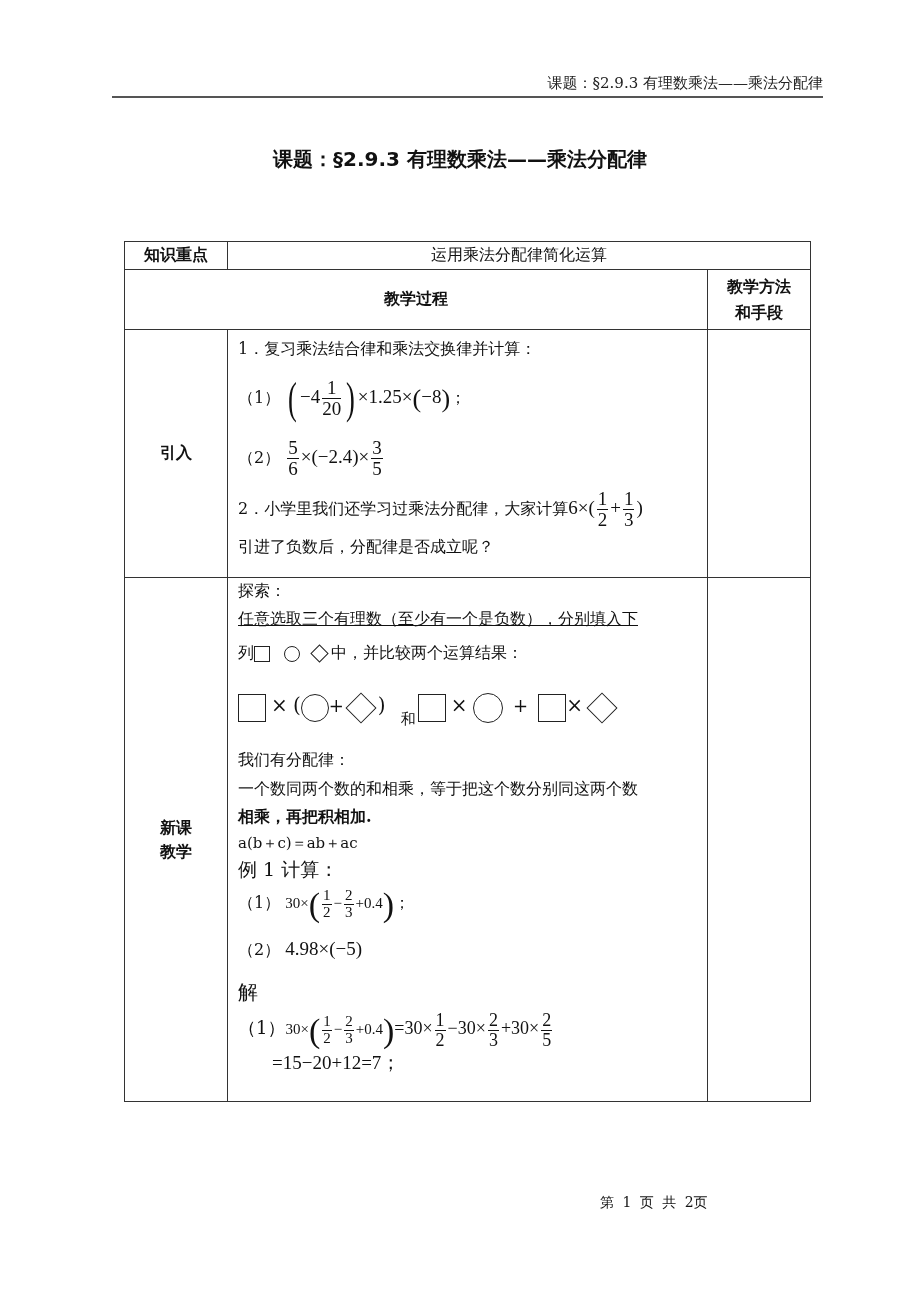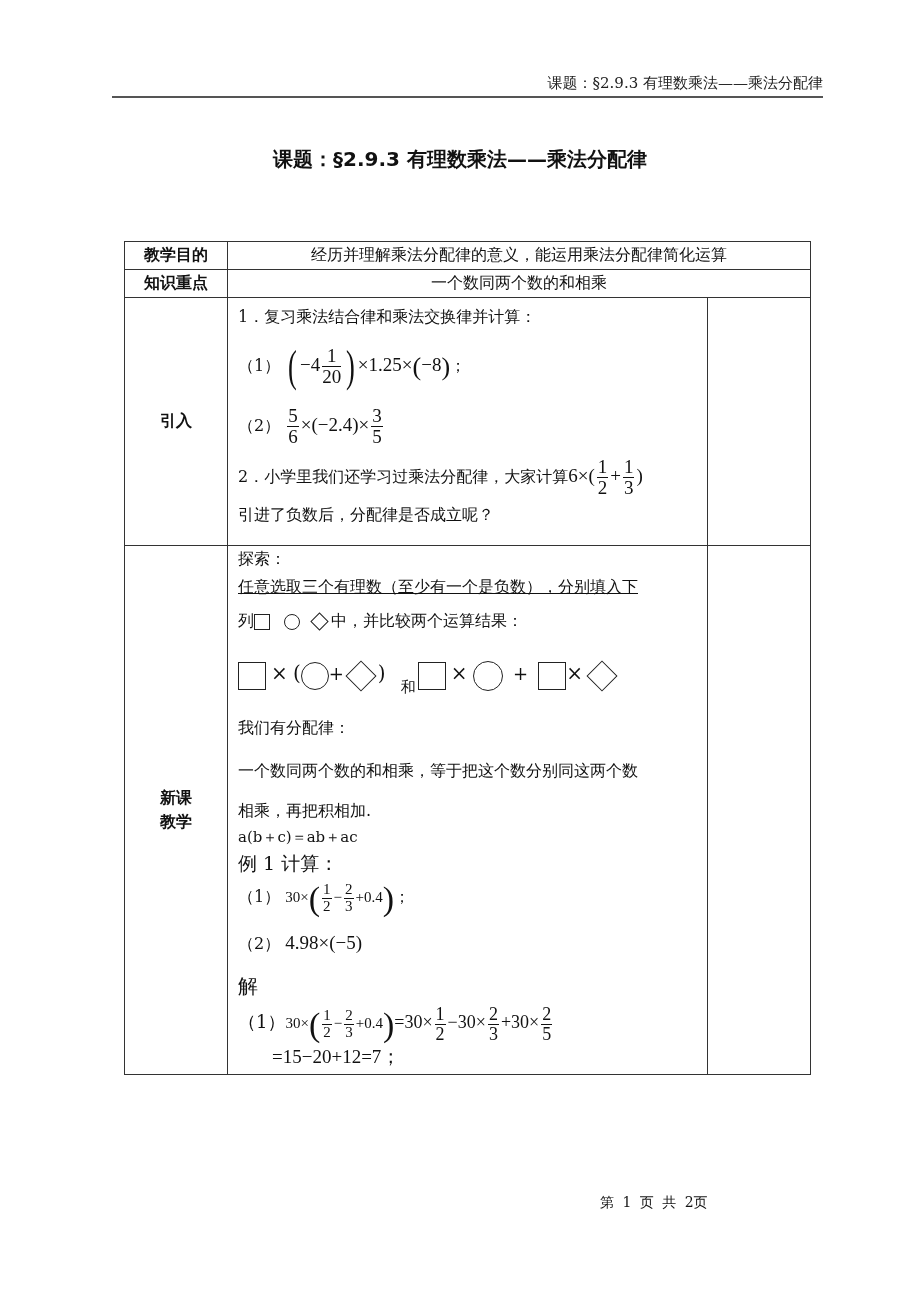--- a/index.html
+++ b/index.html
@@ -37,27 +37,30 @@
 
 <div class="doc-title">课题：§2.9.3 有理数乘法——乘法分配律</div>
 
 <table class="plan">
   <colgroup>
     <col style="width:103px">
     <col style="width:480px">
     <col style="width:103px">
   </colgroup>
   <tbody>
-      <tr class="r-small">
-    <td class="lbl">教学目的</td>
-    <td class="val" colspan="2">经历并理解乘法分配律的意义，能运用乘法分配律简化运算</td>
-  </tr>
   <tr class="r-small">
     <td class="lbl">知识重点</td>
-    <td class="val" colspan="2">一个数同两个数的和相乘</td>
+    <td class="val" colspan="2">运用乘法分配律简化运算</td>
+  </tr>
+  <tr class="proc-head">
+    <td class="lbl" colspan="2">教学过程</td>
+    <td class="lbl method">
+      <div>教学方法</div>
+      <div>和手段</div>
+    </td>
   </tr>
 
   <tr style="height:248px;">
     <td class="lbl">引入</td>
     <td style="vertical-align:top;">
       <div class="cell-body">
         <div class="line" style="margin-top:4px;">1．复习乘法结合律和乘法交换律并计算：</div>
         <div class="line" style="height:62px; line-height:62px; margin-top:6px;">
           <span>（1）</span>
           <span class="math">
@@ -94,22 +97,22 @@
           <span class="shape-sq" style="width:26px;height:26px;"></span>
           <span style="font-size:20px;">×</span>
           <span style="font-size:20px;">(</span><span class="shape-ci" style="width:26px;height:26px;"></span><span style="font-size:18px;">+</span><span class="shape-di" style="width:20px;height:20px;margin:0 6px;"></span><span style="font-size:20px;">)</span>
           <span class="he">和</span><span class="shape-sq" style="width:26px;height:26px;"></span>
           <span style="font-size:20px;">×</span>
           <span class="shape-ci" style="width:28px;height:28px;"></span>
           &nbsp;<span style="font-size:18px;">+</span>&nbsp;
           <span class="shape-sq" style="width:26px;height:26px;"></span><span style="font-size:20px;">×</span><span class="shape-di" style="width:20px;height:20px;margin:0 8px;"></span>
         </div>
         <div class="line" style="margin-top:16px;font-family:Liberation Mono, monospace;">我们有分配律：</div>
-        <div class="line" style="margin-top:20px;">一个数同两个数的和相乘，等于把这个数分别同这两个数</div>
-        <div class="line" style="margin-top:18px;">相乘，再把积相加.</div>
+        <div class="line" style="margin-top:6px;">一个数同两个数的和相乘，等于把这个数分别同这两个数</div>
+        <div class="line" style="margin-top:6px;font-weight:bold;">相乘，再把积相加.</div>
         <div class="line" style="margin-top:4px; font-size:15px;">a(b＋c)＝ab＋ac</div>
         <div class="line" style="margin-top:4px; font-size:19px;">例 1  计算：</div>
         <div class="line" style="height:46px; line-height:46px;">
           <span>（1）</span>
           <span class="math small-math"><span>30×</span><span class="mid-paren" style="font-size:34px;">(</span><span class="frac"><span class="num">1</span><span>2</span></span><span>−</span><span class="frac"><span class="num">2</span><span>3</span></span><span>+0.4</span><span class="mid-paren" style="font-size:34px;">)</span></span><span>；</span>
         </div>
         <div class="line" style="height:46px; line-height:46px;">
           <span>（2）</span>
           <span class="math">4.98×(−5)</span>
         </div>

